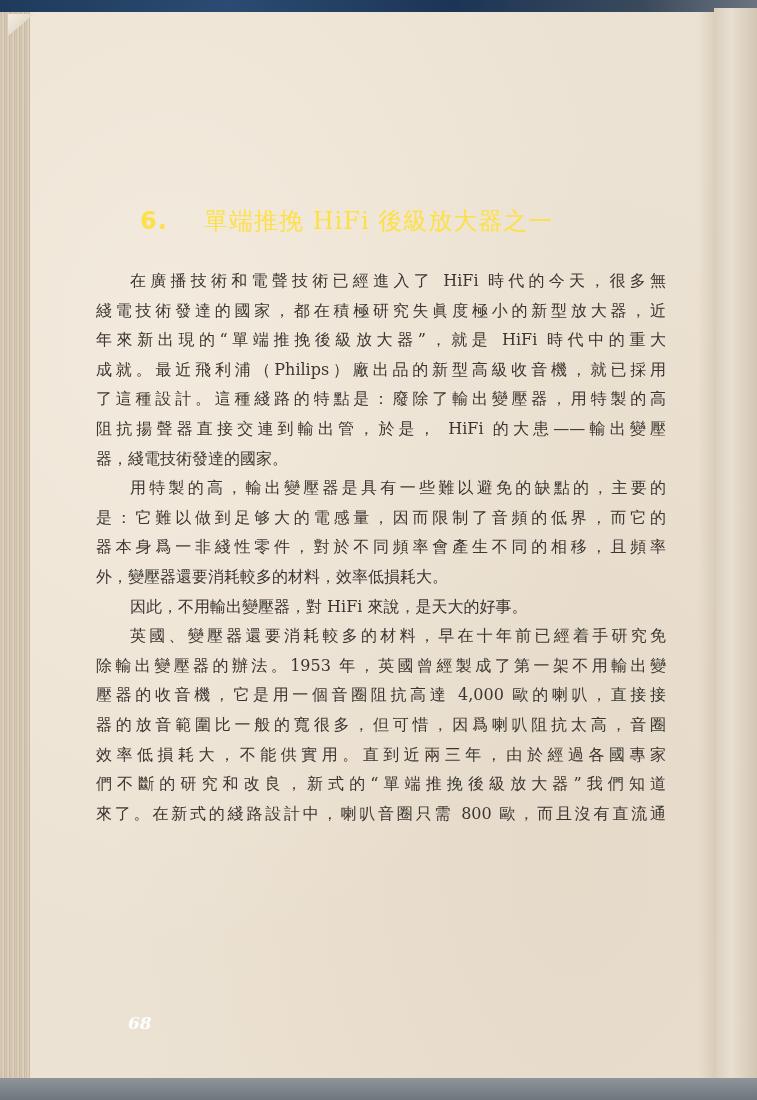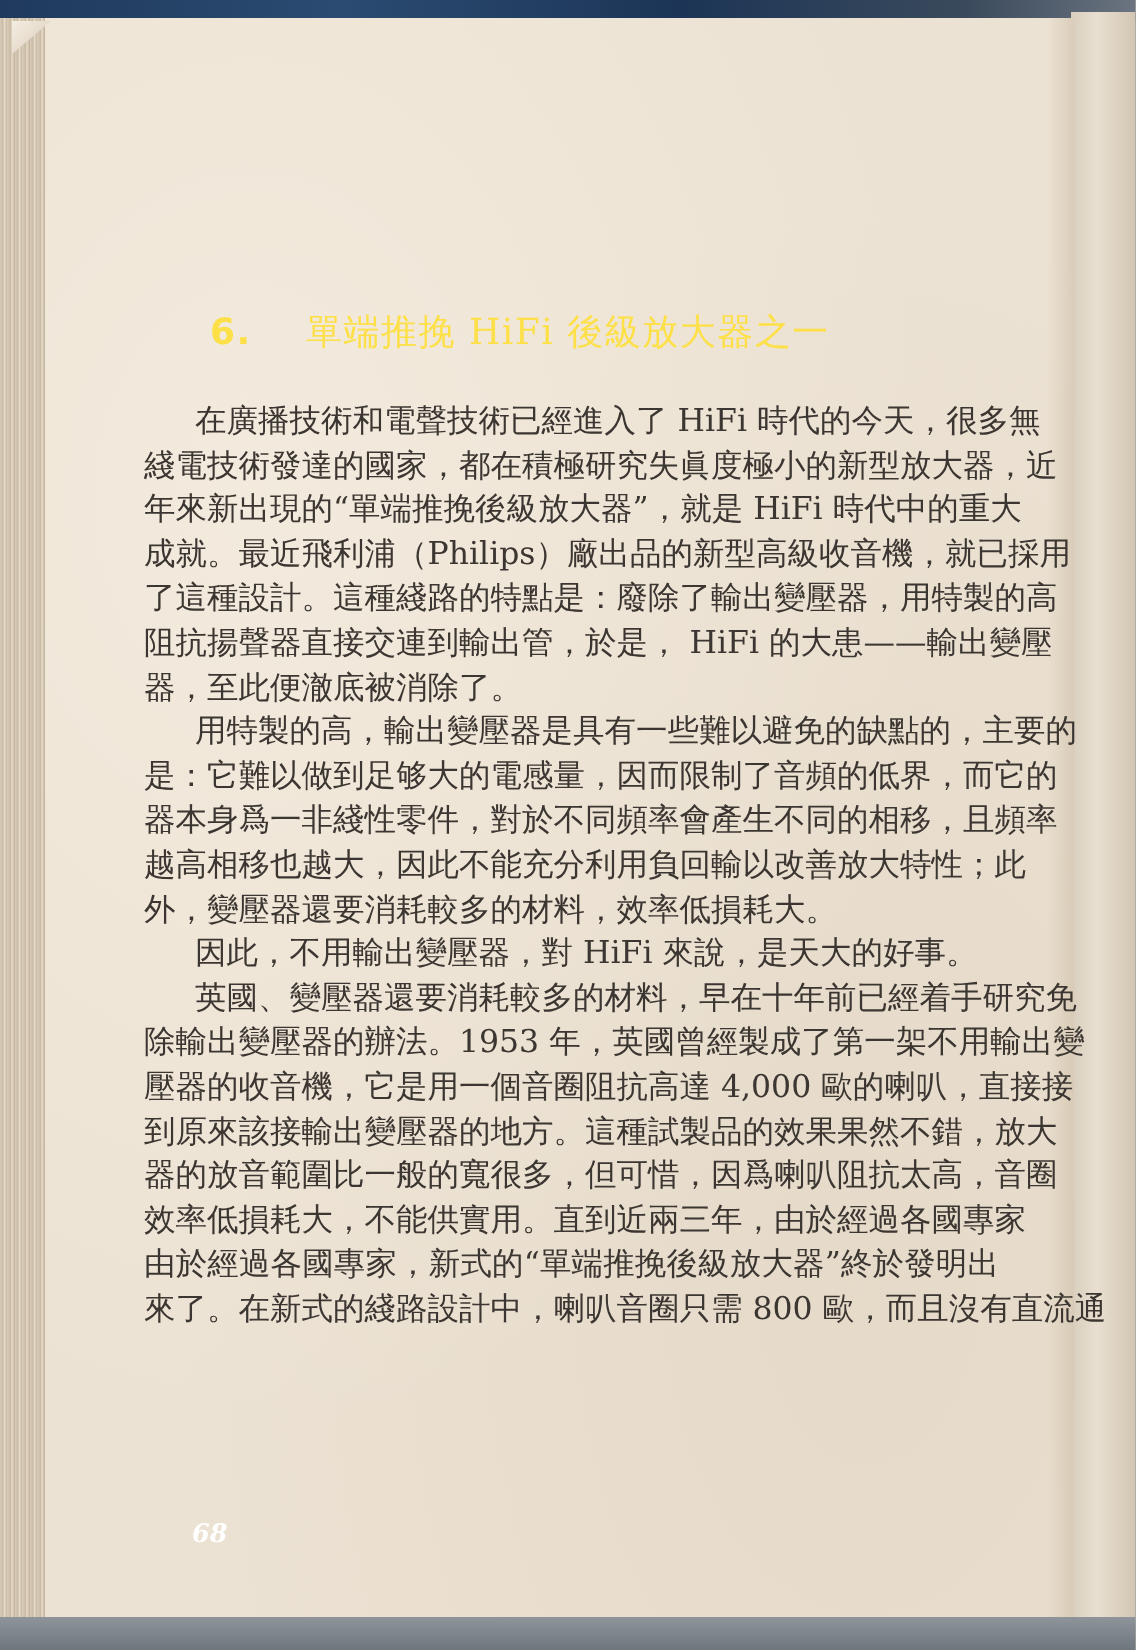--- a/index.html
+++ b/index.html
@@ -87,21 +87,21 @@
     }
     .chapter-title .title-text {
       font-weight: normal;
       font-family: "DejaVu Serif", serif;
     }
     .body-text {
       position: absolute;
       left: 96px; top: 266px;
       width: 570px;
       color: #3b3631;
-      font-size: 21px;
+      font-size: 16px;
       line-height: 29.6px;
     }
     .line {
       display: block;
       white-space: nowrap;
       height: 29.6px;
       text-align: justify;
       text-align-last: justify;
     }
     .line.indent {
@@ -139,35 +139,33 @@
 </div>
 
 <div class="body-text">
 
   <span class="line indent">在廣播技術和電聲技術已經進入了 HiFi 時代的今天，很多無</span>
   <span class="line">綫電技術發達的國家，都在積極研究失眞度極小的新型放大器，近</span>
   <span class="line">年來新出現的“單端推挽後級放大器”，就是 HiFi 時代中的重大</span>
   <span class="line">成就。最近飛利浦（Philips）廠出品的新型高級收音機，就已採用</span>
   <span class="line">了這種設計。這種綫路的特點是：廢除了輸出變壓器，用特製的高</span>
   <span class="line">阻抗揚聲器直接交連到輸出管，於是， HiFi 的大患——輸出變壓</span>
-  <span class="line last">器，至此便澈底被消除了。</span>
+  <span class="line last">器，綫電技術發達的國家。</span>
 
   <span class="line indent">用特製的高，輸出變壓器是具有一些難以避免的缺點的，主要的</span>
   <span class="line">是：它難以做到足够大的電感量，因而限制了音頻的低界，而它的</span>
   <span class="line">器本身爲一非綫性零件，對於不同頻率會產生不同的相移，且頻率</span>
-  <span class="line">越高相移也越大，因此不能充分利用負回輸以改善放大特性；此</span>
   <span class="line last">外，變壓器還要消耗較多的材料，效率低損耗大。</span>
 
   <span class="line indent last">因此，不用輸出變壓器，對 HiFi 來說，是天大的好事。</span>
 
   <span class="line indent">英國、變壓器還要消耗較多的材料，早在十年前已經着手研究免</span>
   <span class="line">除輸出變壓器的辦法。1953 年，英國曾經製成了第一架不用輸出變</span>
   <span class="line">壓器的收音機，它是用一個音圈阻抗高達 4,000 歐的喇叭，直接接</span>
-  <span class="line">到原來該接輸出變壓器的地方。這種試製品的效果果然不錯，放大</span>
   <span class="line">器的放音範圍比一般的寬很多，但可惜，因爲喇叭阻抗太高，音圈</span>
   <span class="line">效率低損耗大，不能供實用。直到近兩三年，由於經過各國專家</span>
-  <span class="line">由於經過各國專家，新式的“單端推挽後級放大器”終於發明出</span>
+  <span class="line">們不斷的研究和改良，新式的“單端推挽後級放大器”我們知道</span>
   <span class="line">來了。在新式的綫路設計中，喇叭音圈只需 800 歐，而且沒有直流通</span>
 </div>
 
 <div class="page-number">68</div>
 
 <div class="bottom-edge"></div>
 
 </body></html>

